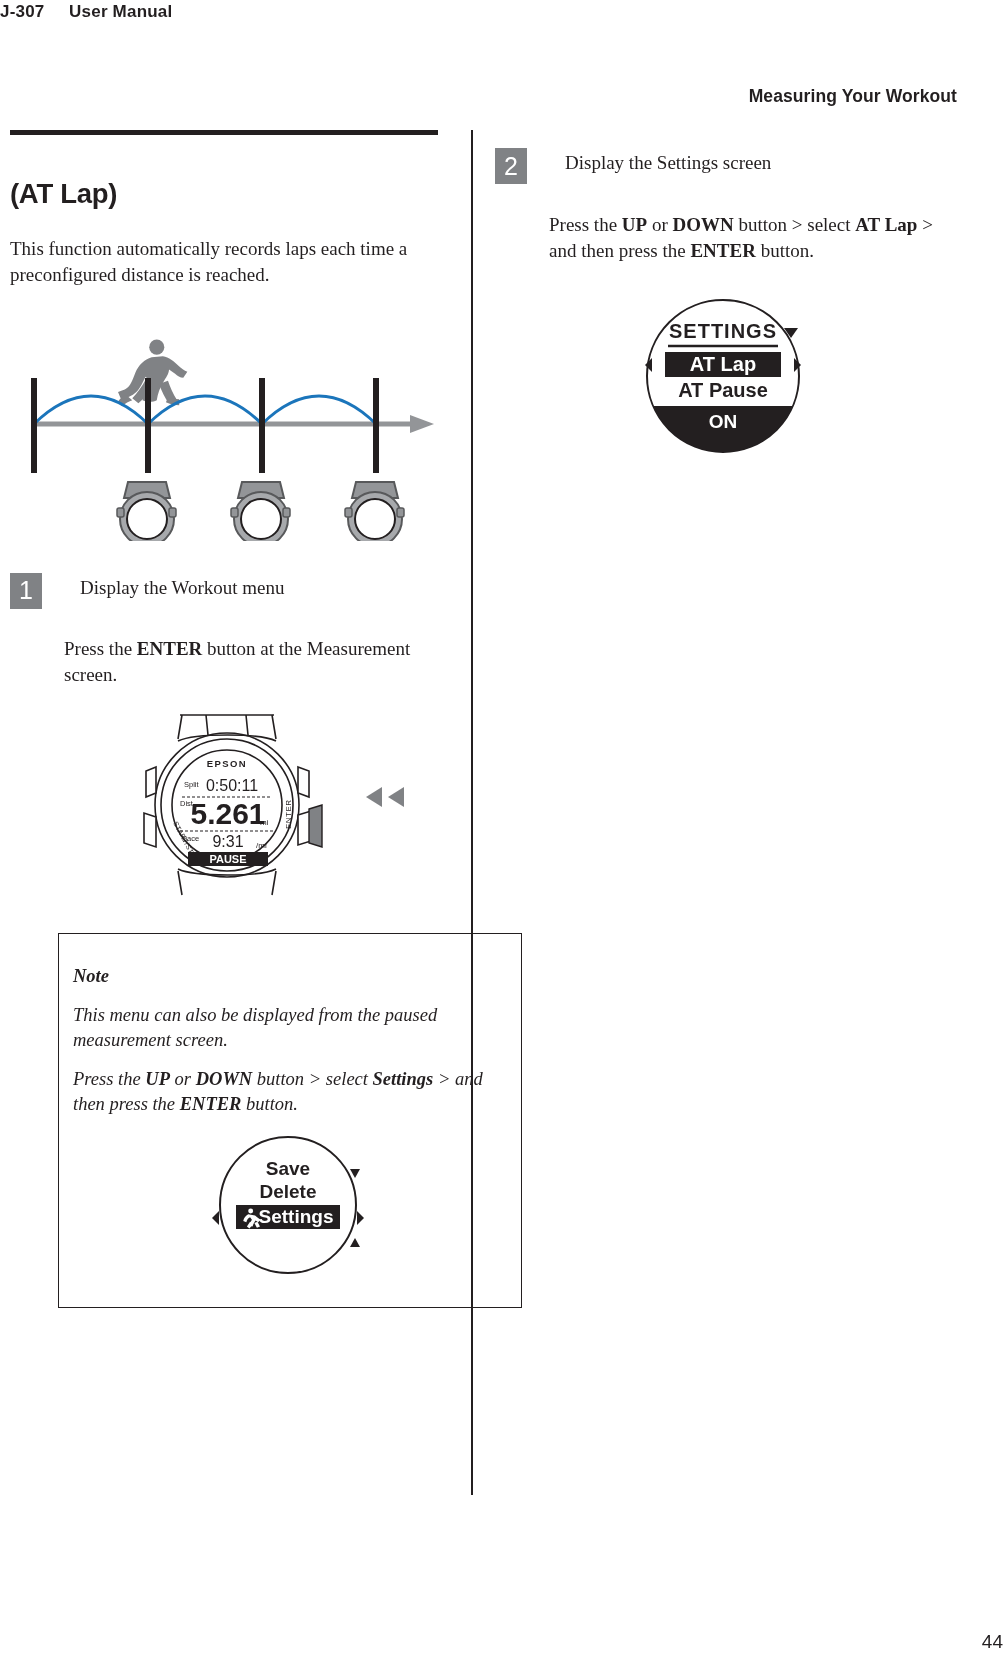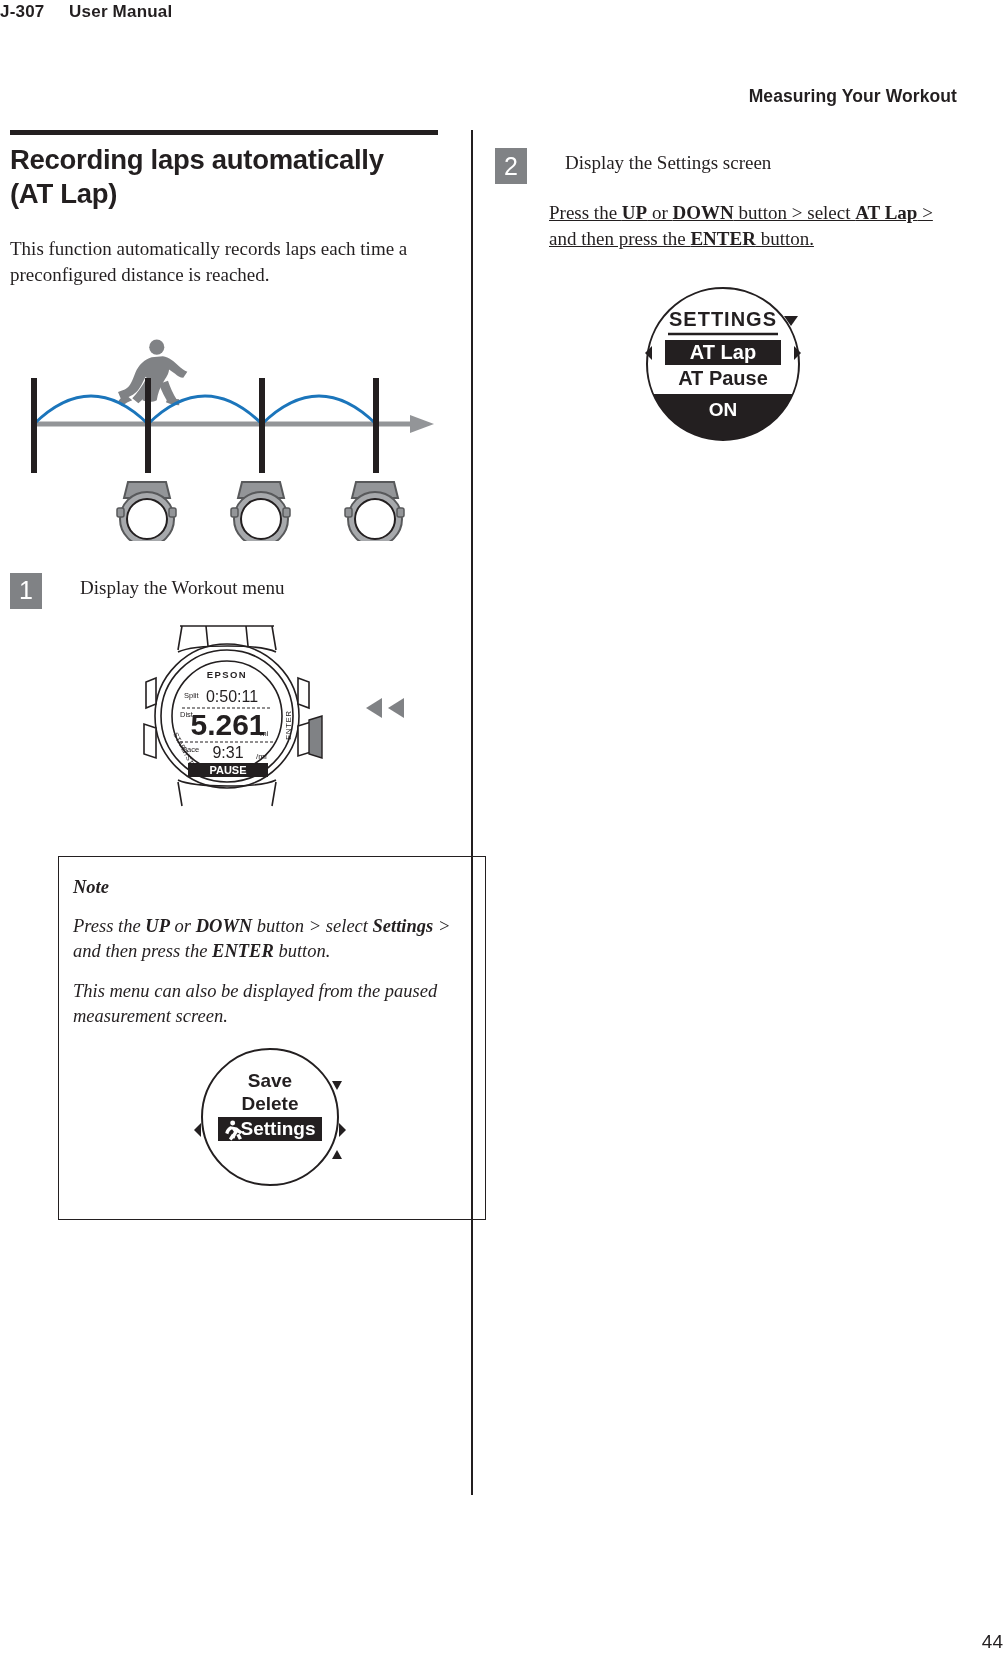--- a/index.html
+++ b/index.html
@@ -56,31 +56,31 @@
     position:absolute; left:0; top:2px;
     width:32px; height:36px; background:#808285;
     color:#ffffff;
     font-family:"Liberation Sans", sans-serif;
     font-size:25px; font-weight:400;
     display:flex; align-items:center; justify-content:center;
     line-height:1;
   }
   .step-body { margin-left:54px; }
   .step-title { font-size:19px; line-height:1.35; margin:16px; padding-top:4px; }
-  .step-text  { font-size:19px; line-height:1.38; margin:24px 0 0 0;text-decoration:underline; }
+  .step-text  { font-size:19px; line-height:1.38; margin:36px 0 0 0; }
   .step-text b { font-weight:700; }
 
   .watch-fig { margin:16px 0 0 0; position:relative; height:200px; }
 
   
   .note {
-    margin:40px 0 0 48px;
+    margin:28px 0 0 48px;
     border:1.6px solid #231f20;
-    width:428px;
-    padding:18px 18px 20px 14px;
+    width:464px;
+    padding:30px 18px 20px 14px;
     box-sizing:border-box;
   }
   .note-title {
     font-weight:700; font-style:italic; font-size:18px;
     margin:0 0 2px 0;
   }
   .note p {
     font-style:italic; font-size:18.5px; line-height:1.36; margin:0 0 14px 0;
   }
   .note p:last-of-type { margin-bottom:0; }
@@ -106,21 +106,21 @@
 
   <div class="hdr-left">J-307     User Manual</div>
   <div class="hdr-right">Measuring Your Workout</div>
 
   <div class="col-rule"></div>
 
   <div class="col-left">
 
     <div class="rule-above"></div>
     <h1 class="sect">
-      <span>Recording laps automatically</span><br>
+      <br>
       <span>(AT Lap)</span>
     </h1>
 
     <p class="intro">This function automatically records laps each time a preconfigured distance is reached.</p>
 
     <div class="fig-lap">
       <svg width="440" height="230" viewBox="0 0 440 230">
 
         <g fill="#808285" transform="translate(108,28) scale(1.02)">
           <circle cx="38" cy="8" r="7.4"></circle>
@@ -164,20 +164,21 @@
           <rect x="-1" y="32" width="7" height="9" rx="2" fill="#939598" stroke="#58595b" stroke-width="1.5"></rect>
           <rect x="51" y="32" width="7" height="9" rx="2" fill="#939598" stroke="#58595b" stroke-width="1.5"></rect>
         </g>
       </svg>
     </div>
 
     <div class="step">
       <div class="step-badge">1</div>
       <div class="step-body">
         <p class="step-title">Display the Workout menu</p>
+        <p class="step-text">Press the <b>ENTER</b> button at the Measurement screen.</p>
       </div>
     </div>
 
     <div class="watch-fig">
       <svg width="440" height="200" viewBox="0 0 440 200">
         <g stroke="#231f20" fill="none" stroke-width="1.6">
 
           <path d="M172 10 L168 34 M196 10 L198 30 M236 10 L238 30 M262 10 L266 34"></path>
           <path d="M170 10 L264 10"></path>
           <path d="M168 36 C185 28 250 28 266 36"></path>
@@ -224,22 +225,22 @@
 
         <g fill="#808285">
           <polygon points="356,92 372,82 372,102"></polygon>
           <polygon points="378,92 394,82 394,102"></polygon>
         </g>
       </svg>
     </div>
 
     <div class="note">
       <p class="note-title">Note</p>
+      <p>This menu can also be displayed from the paused measurement screen.</p>
       <p>Press the <b>UP</b> or <b>DOWN</b> button &gt; select <b>Settings</b> &gt; and then press the <b>ENTER</b> button.</p>
-      <p>This menu can also be displayed from the paused measurement screen.</p>
 
       <div class="note-screen">
         <svg width="200" height="150" viewBox="0 0 200 150">
           <circle cx="100" cy="72" r="68" fill="#ffffff" stroke="#231f20" stroke-width="2"></circle>
           <text x="100" y="42" text-anchor="middle" font-family="Liberation Sans, sans-serif" font-size="19" font-weight="700" fill="#231f20">Save</text>
           <text x="100" y="65" text-anchor="middle" font-family="Liberation Sans, sans-serif" font-size="19" font-weight="700" fill="#231f20">Delete</text>
           <rect x="48" y="72" width="104" height="24" fill="#231f20"></rect>
           <g fill="#ffffff" transform="translate(54,75) scale(0.62)">
             <circle cx="14" cy="5" r="4"></circle>
             <path d="M10 10 C6 12 3 16 2 21 L7 23 C8 19 10 16 13 15 L16 19 C14 22 12 26 12 29 L17 30 C18 26 20 22 22 20 L26 23 L30 19 C27 17 24 14 21 12 Z"></path>

